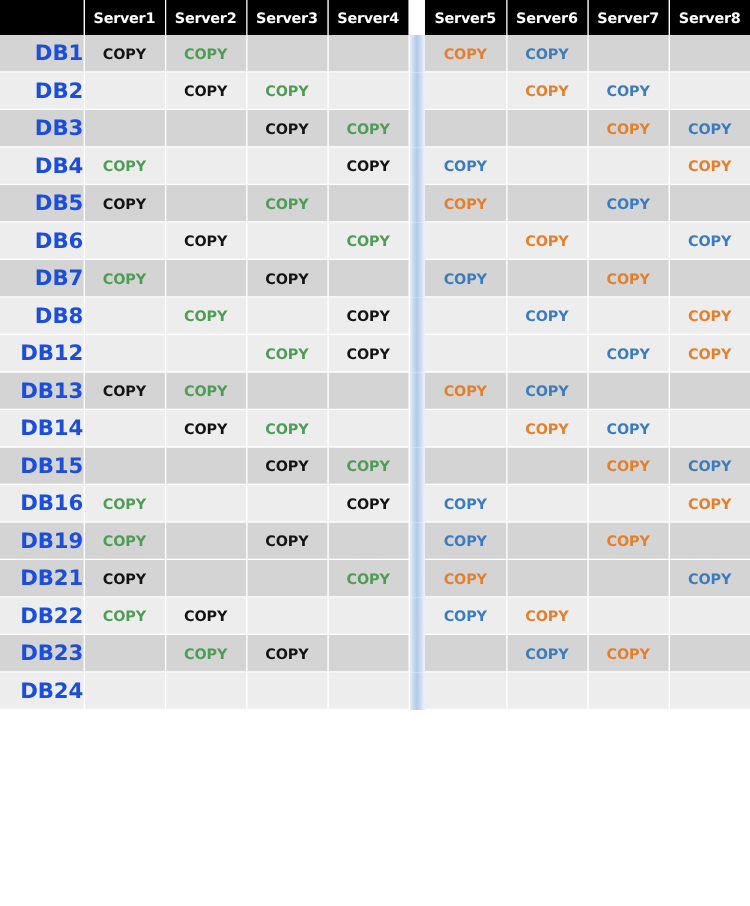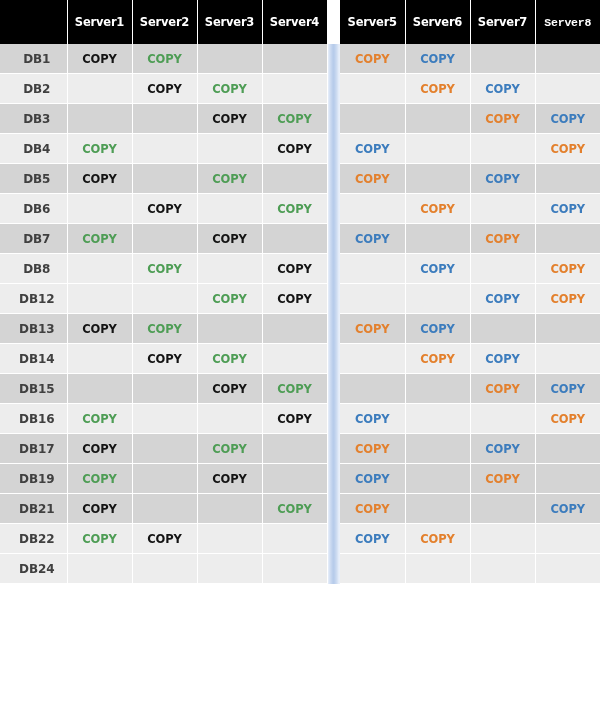--- a/index.html
+++ b/index.html
@@ -19,62 +19,61 @@
     border-collapse: collapse;
     table-layout: fixed;
   }
 
   
   #matrix thead th {
     background: #000000;
     color: #ffffff;
     font-size: 11.5px;
     font-weight: bold;
-    height: 44px;
+    height: 28px;
     padding: 0;
     text-align: center;
     vertical-align: middle;
     border-right: 1px solid #ffffff;
     letter-spacing: -0.2px;
   }
   #matrix thead th.corner {
     background: #000000;
     border-right: 1px solid #ffffff;
   }
   #matrix thead th.gap-col {
     background: #ffffff;
     border-right: none;
     border-left: none;
     padding: 0;
   }
   #matrix thead th.last {
     border-right: none;
-    font-family: Liberation Mono, monospace;
   }
 
   
   #matrix tbody td {
     height: 29px;
     padding: 0;
     text-align: center;
     vertical-align: middle;
     font-size: 11.5px;
     font-weight: bold;
     border-right: 1px solid #ffffff;
     border-bottom: 1px solid #ffffff;
     letter-spacing: -0.1px;
   }
   #matrix tbody tr.odd td { background: #d4d4d4; }
   #matrix tbody tr.even td { background: #ededed; }
 
   #matrix tbody td.db-label {
-    text-align: center;
+    text-align: right;
     padding-left: 7px;
-    color: #404040;
-    font-size: 12px;
+    color: #1d4ed8;
+    font-size: 17px;
     font-weight: bold;
   }
 
   #matrix tbody td.gap-col {
     background: linear-gradient(to right,
         #eef3fb 0%, #cfddf2 22%, #b3c9e9 50%, #cfddf2 78%, #eef3fb 100%) !important;
     border-right: none;
     border-bottom: none;
     padding: 0;
   }
@@ -268,32 +267,20 @@
         <td></td>
         <td></td>
         <td><span class="copy-text c-primary">COPY</span></td>
         <td class="gap-col"></td>
         <td><span class="copy-text c-blue">COPY</span></td>
         <td></td>
         <td></td>
         <td class="last"><span class="copy-text c-orange">COPY</span></td>
       </tr>
       <tr class="odd">
-        <td class="db-label">DB17</td>
-        <td><span class="copy-text c-primary">COPY</span></td>
-        <td></td>
-        <td><span class="copy-text c-green">COPY</span></td>
-        <td></td>
-        <td class="gap-col"></td>
-        <td><span class="copy-text c-orange">COPY</span></td>
-        <td></td>
-        <td><span class="copy-text c-blue">COPY</span></td>
-        <td class="last"></td>
-      </tr>
-      <tr class="odd">
         <td class="db-label">DB19</td>
         <td><span class="copy-text c-green">COPY</span></td>
         <td></td>
         <td><span class="copy-text c-primary">COPY</span></td>
         <td></td>
         <td class="gap-col"></td>
         <td><span class="copy-text c-blue">COPY</span></td>
         <td></td>
         <td><span class="copy-text c-orange">COPY</span></td>
         <td class="last"></td>
@@ -313,20 +300,32 @@
       <tr class="even">
         <td class="db-label">DB22</td>
         <td><span class="copy-text c-green">COPY</span></td>
         <td><span class="copy-text c-primary">COPY</span></td>
         <td></td>
         <td></td>
         <td class="gap-col"></td>
         <td><span class="copy-text c-blue">COPY</span></td>
         <td><span class="copy-text c-orange">COPY</span></td>
         <td></td>
+        <td class="last"></td>
+      </tr>
+      <tr class="odd">
+        <td class="db-label">DB23</td>
+        <td></td>
+        <td><span class="copy-text c-green">COPY</span></td>
+        <td><span class="copy-text c-primary">COPY</span></td>
+        <td></td>
+        <td class="gap-col"></td>
+        <td></td>
+        <td><span class="copy-text c-blue">COPY</span></td>
+        <td><span class="copy-text c-orange">COPY</span></td>
         <td class="last"></td>
       </tr>
       <tr class="even">
         <td class="db-label">DB24</td>
         <td></td>
         <td></td>
         <td></td>
         <td></td>
         <td class="gap-col"></td>
         <td></td>

